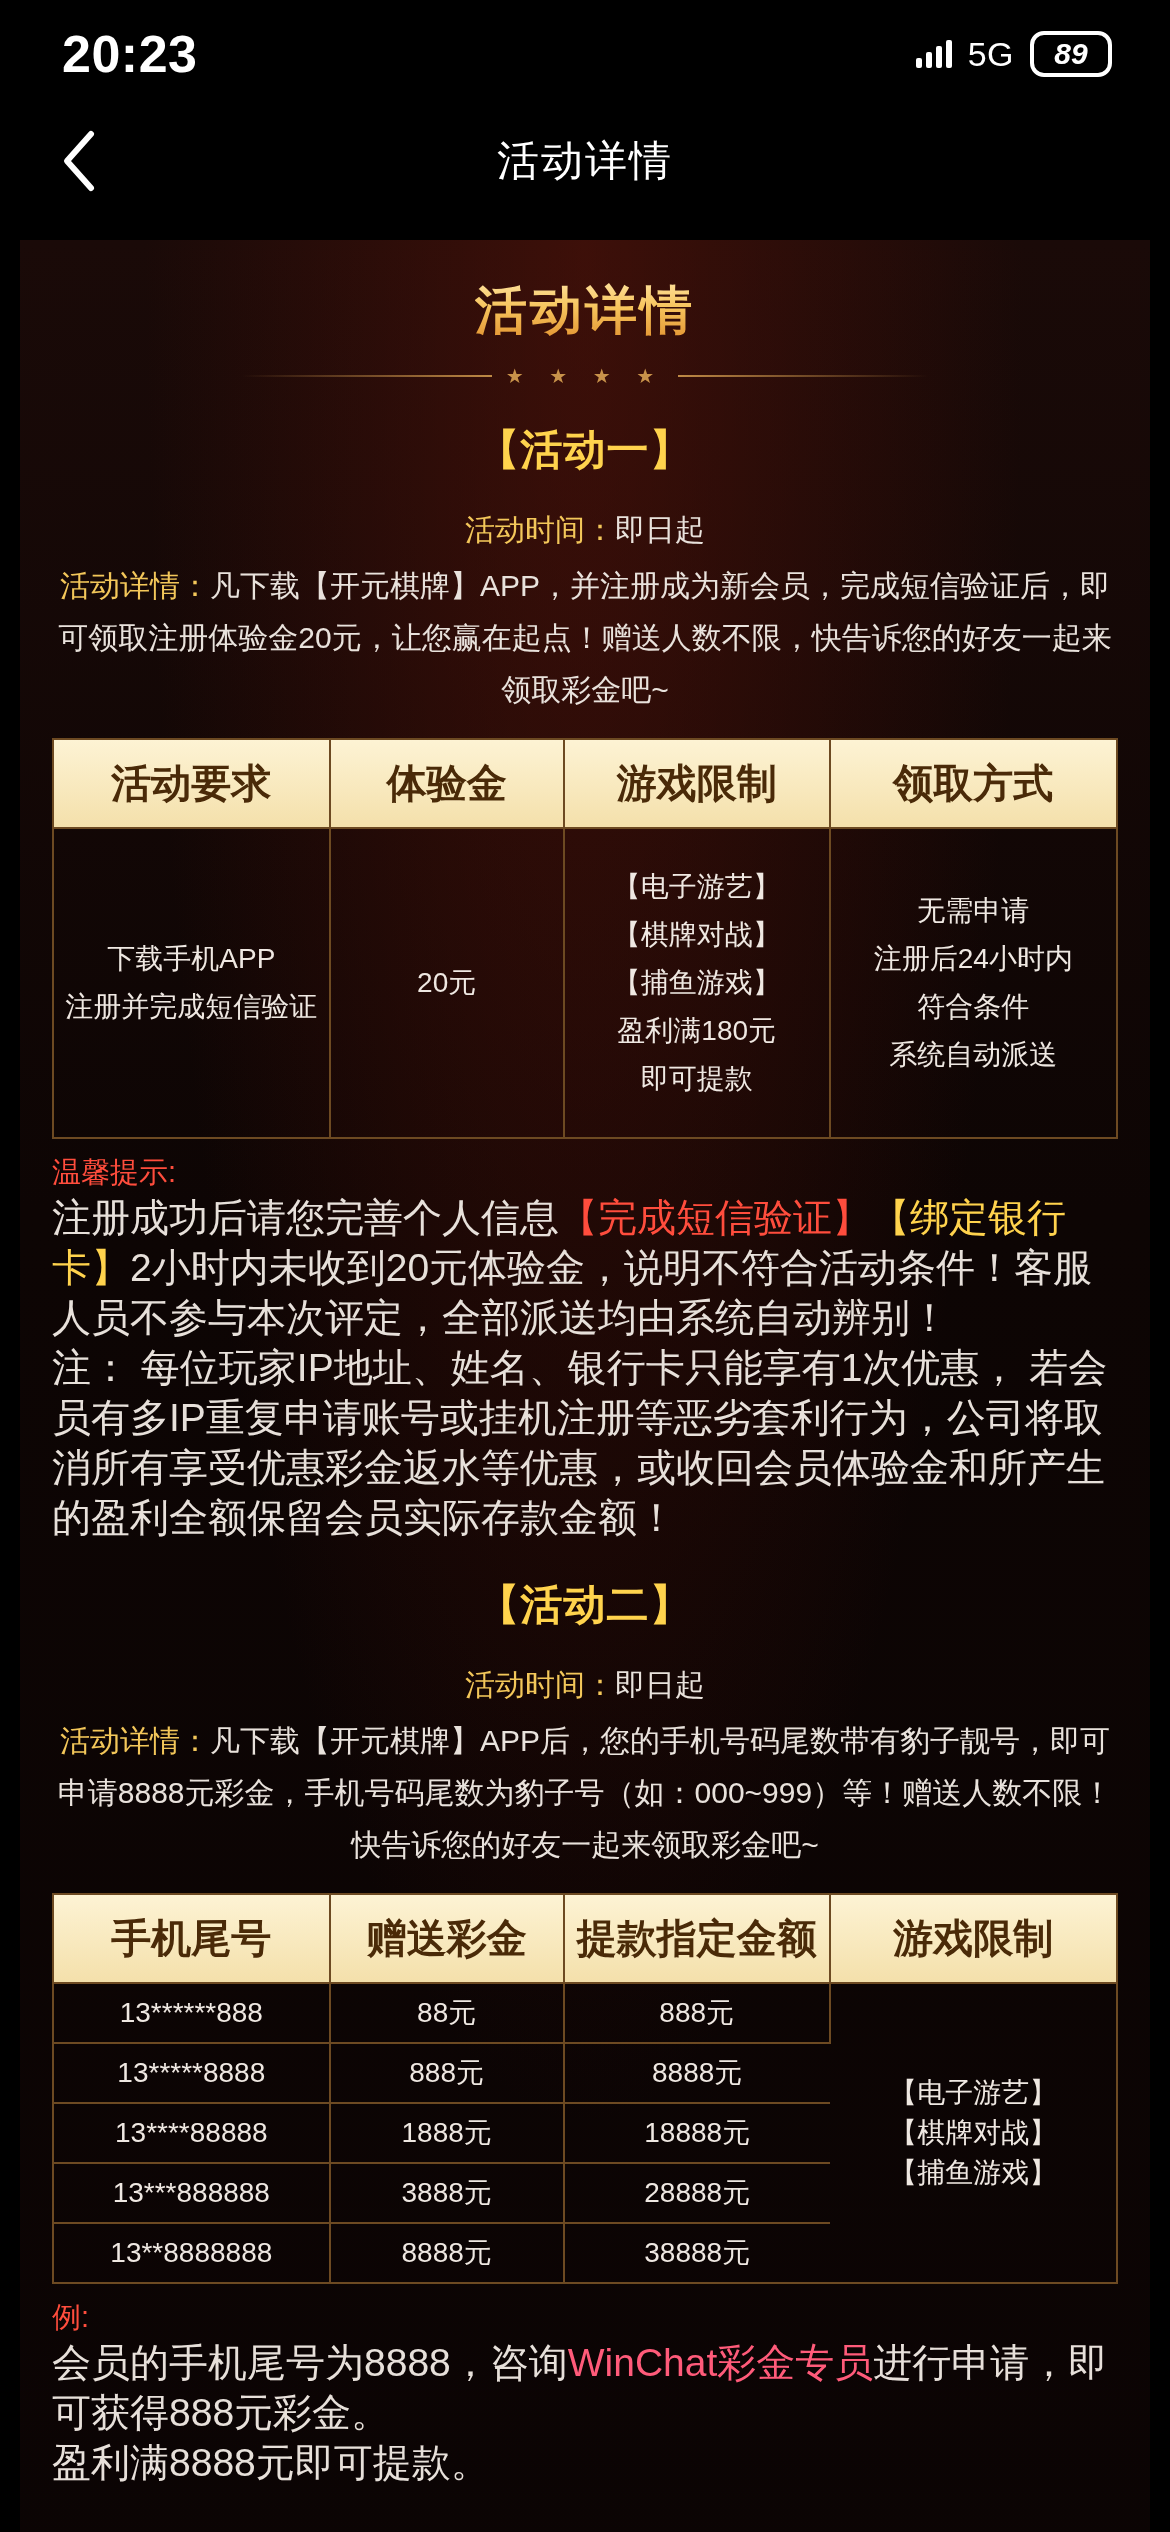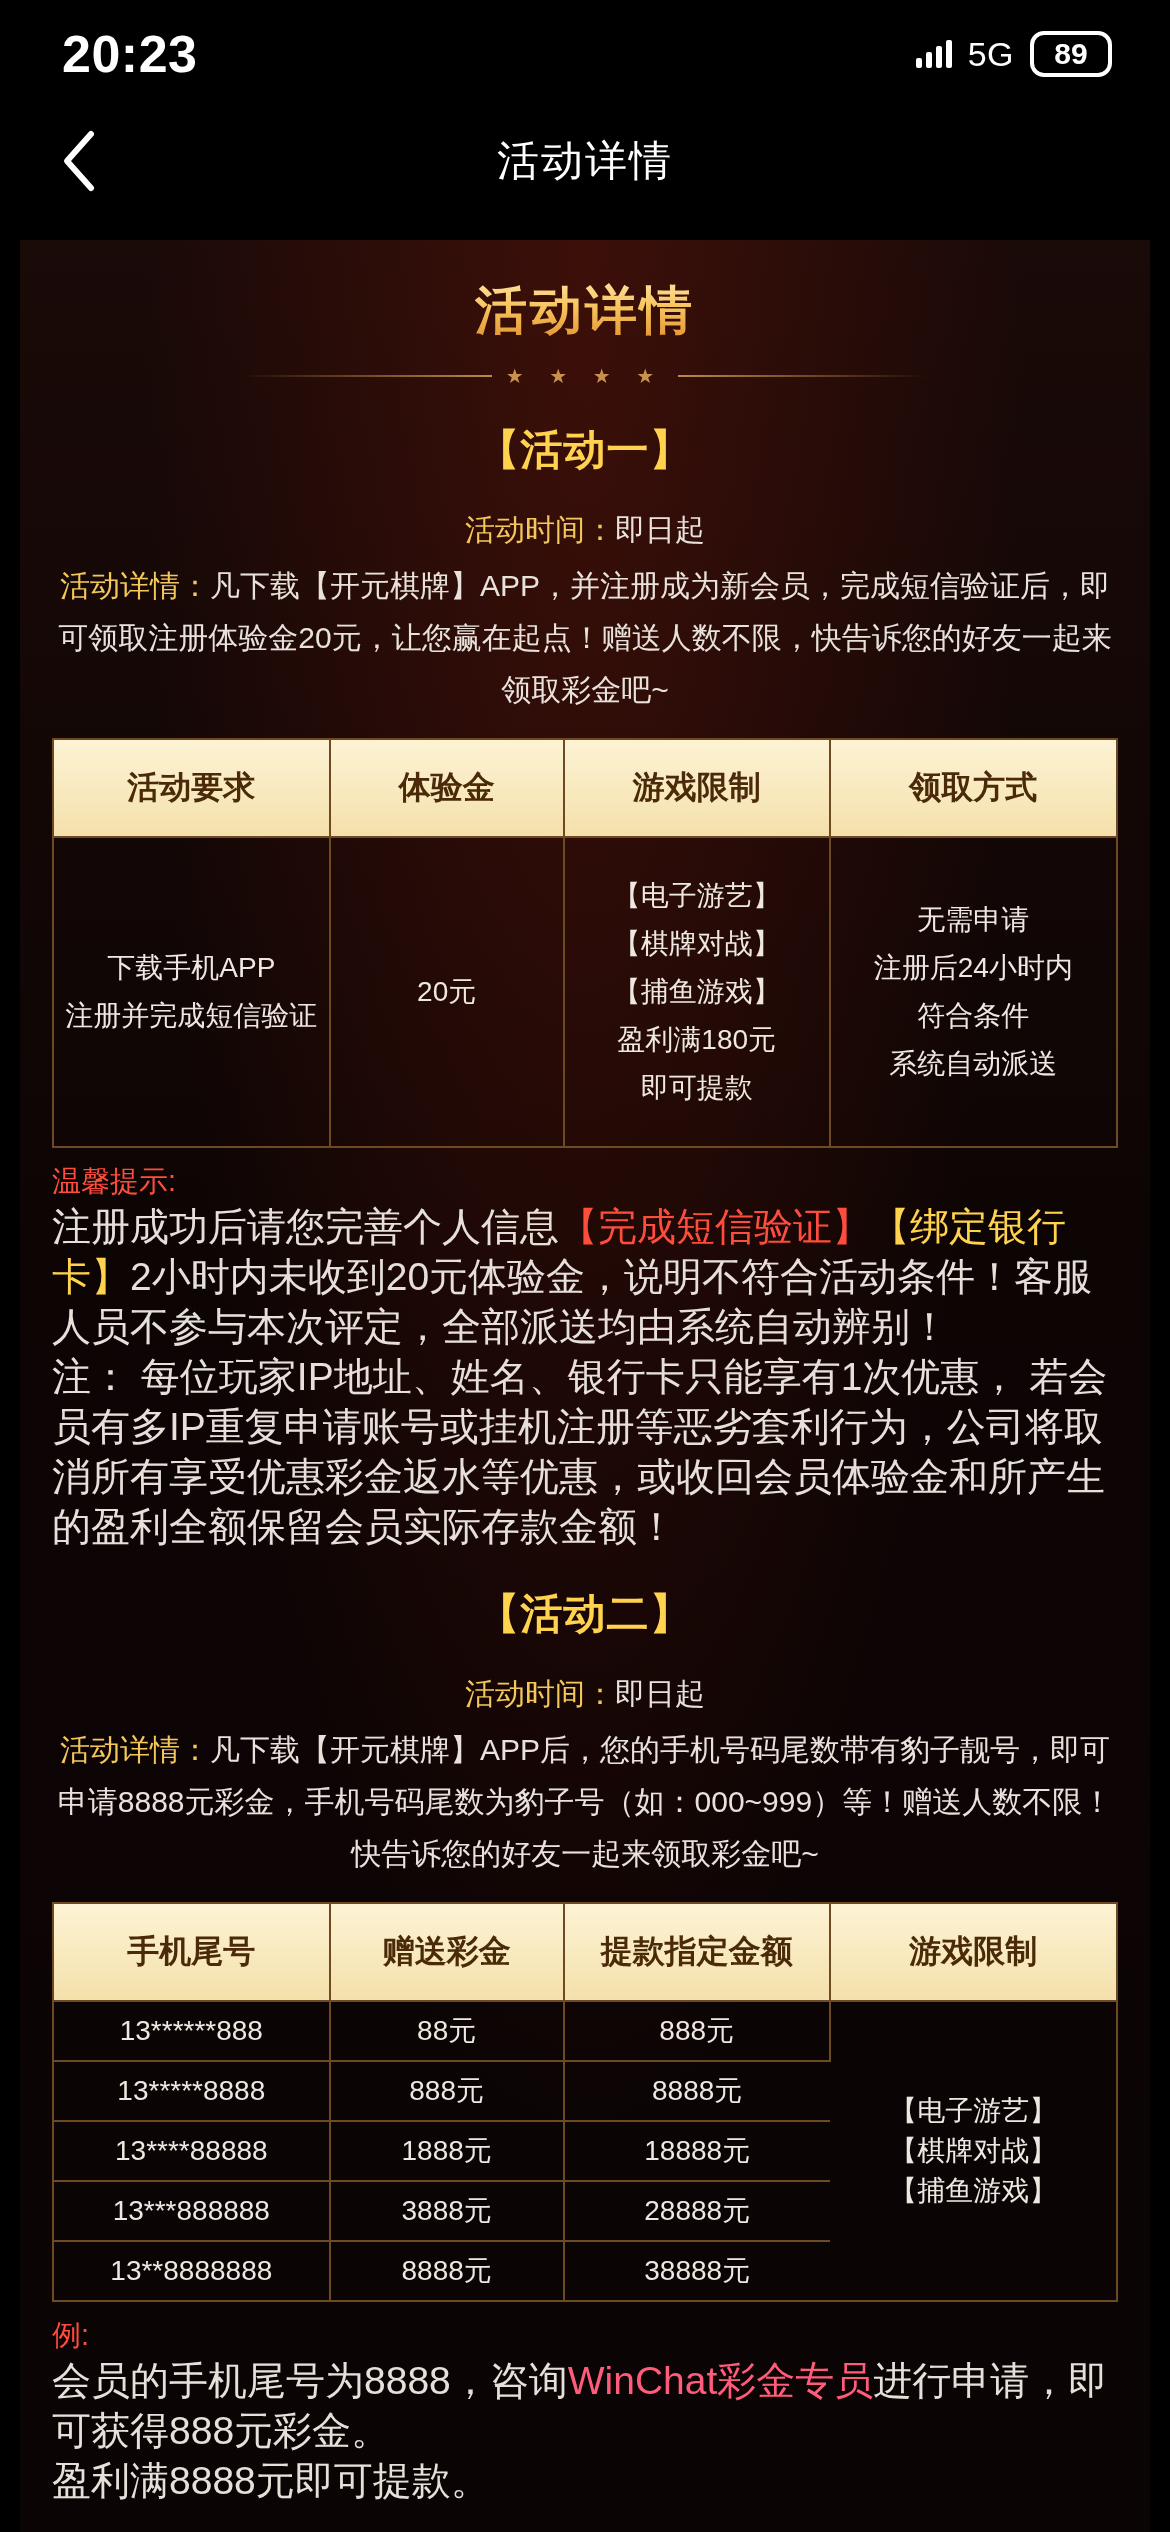--- a/index.html
+++ b/index.html
@@ -61,20 +61,21 @@
   }
   .battery {
     border: 4px solid #fff;
     border-radius: 14px;
     padding: 2px 10px;
     font-size: 30px;
     font-weight: bold;
     line-height: 34px;
     min-width: 82px;
     text-align: center;
+    font-style: italic;
   }
 
   
   .navbar {
     position: relative;
     height: 106px;
     display: flex;
     align-items: center;
     justify-content: center;
   }
@@ -180,23 +181,23 @@
   .tbl {
     width: 100%;
     border-collapse: collapse;
     margin: 22px 0 14px;
     border: 2px solid #6d4a22;
     table-layout: fixed;
   }
   .tbl th {
     background: linear-gradient(180deg, #fdf3d4 0%, #f4e0ab 100%);
     color: #4a2a08;
-    font-size: 32px;
-    font-weight: bold;
-    padding: 26px 6px;
+    font-size: 40px;
+    font-weight: bold;
+    padding: 16px 6px;
     border-right: 2px solid #6d4a22;
     border-bottom: 2px solid #6d4a22;
     text-align: center;
   }
   .tbl th:last-child { border-right: none; }
   .tbl td {
     color: #efe8e2;
     font-size: 28px;
     line-height: 48px;
     padding: 14px 8px;

